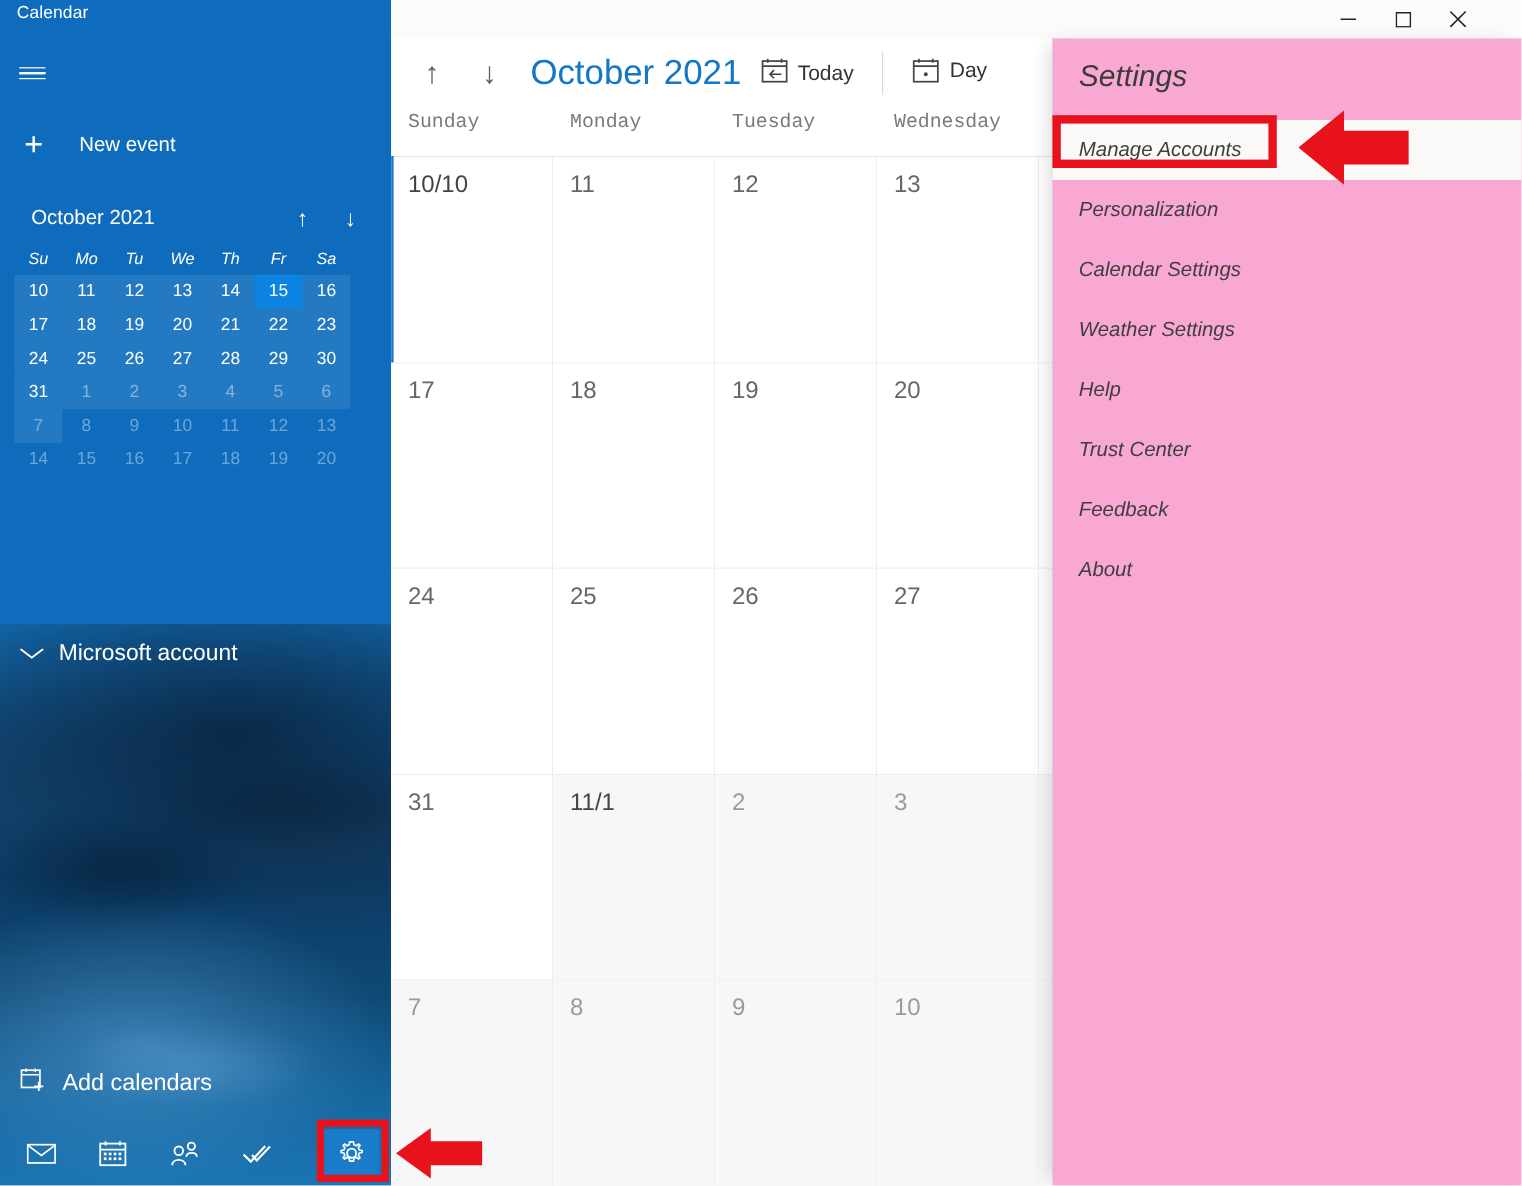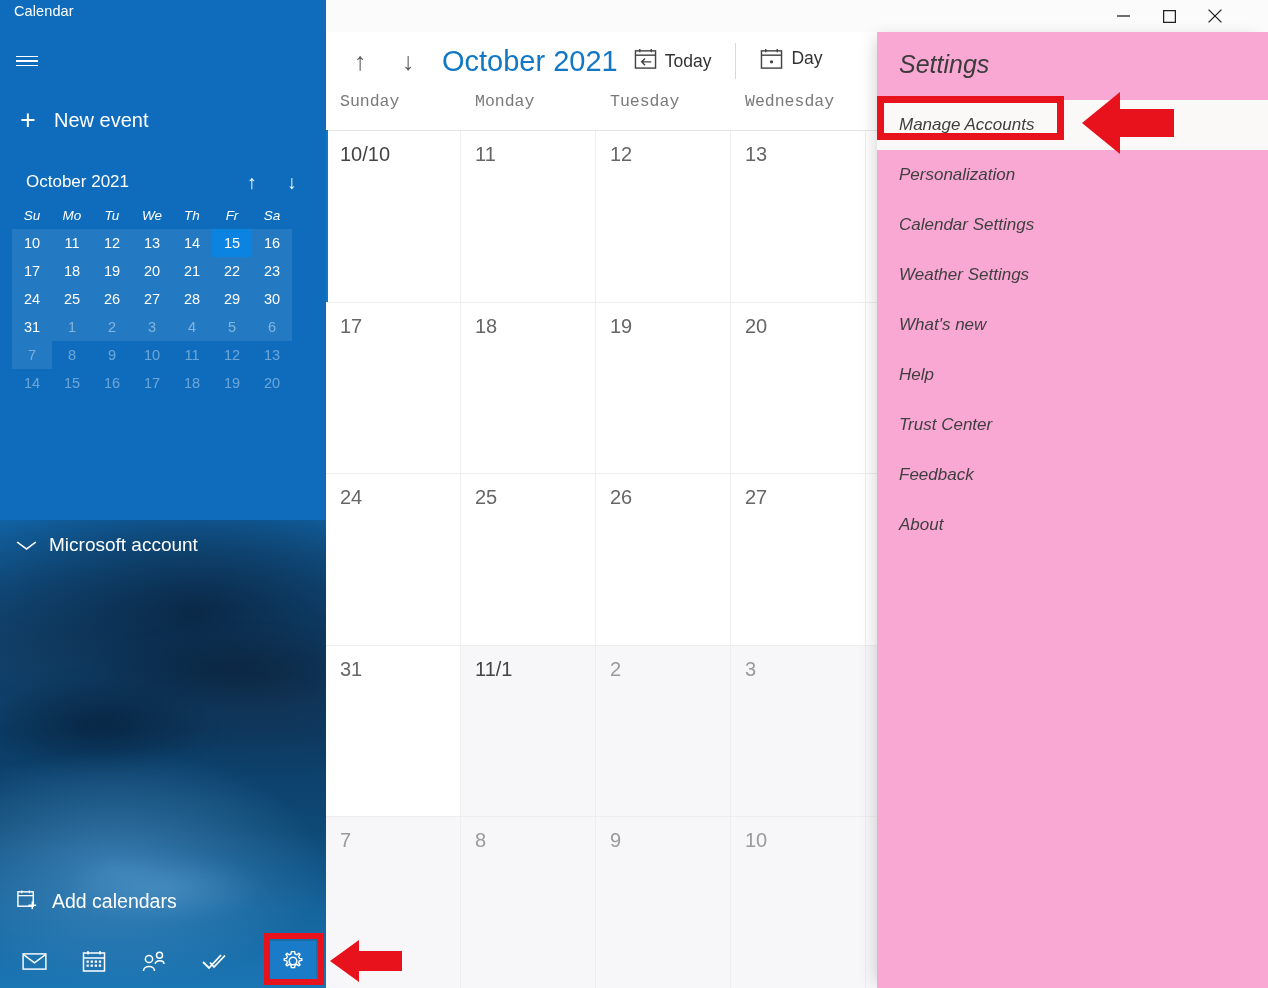--- a/index.html
+++ b/index.html
@@ -71,21 +71,21 @@
 
   #new-event {
     position:absolute; left:10px; top:103px; z-index:6;
     display:flex; align-items:center; gap:16px; cursor:pointer;
     padding:4px 8px;
   }
   #new-event .plus {
     color:#fff; font-size:27px; font-weight:300; line-height:1;
     width:20px; text-align:center;
   }
-  #new-event .ne-label { color:#fff; font-size:20px; font-weight:400; }
+  #new-event .ne-label { color:#fff; font-size:17px; font-weight:400;margin-left:12px; }
 
   
   #mini-cal { position:absolute; left:12px; top:165px; width:300px; z-index:6; }
   #mini-head { display:flex; align-items:center; height:34px; }
   #mini-month { color:#fff; font-size:17px; flex:1; padding-left:14px; }
   .mini-arrow { color:#fff; font-size:19px; width:40px; text-align:center; cursor:pointer; line-height:1; }
   #mini-dow { display:grid; grid-template-columns:repeat(7,40px); margin-top:4px; }
   #mini-dow div { color:#ffffff; font-size:13.5px; text-align:center; height:26px; line-height:26px;font-style:italic; }
   #mini-grid { display:grid; grid-template-columns:repeat(7,40px); position:relative; }
   #mini-grid .d {
@@ -524,21 +524,20 @@
     <div id="grid-left-edge"></div>
   </div>
 
   <div id="settings">
     <div id="settings-title">Settings</div>
     <div id="settings-list">
         <div class="set-item highlighted">Manage Accounts</div>
         <div class="set-item">Personalization</div>
         <div class="set-item">Calendar Settings</div>
         <div class="set-item">Weather Settings</div>
-        <div class="set-item">What's new</div>
         <div class="set-item">Help</div>
         <div class="set-item">Trust Center</div>
         <div class="set-item">Feedback</div>
         <div class="set-item">About</div>
       </div>
     <div id="manage-box"></div>
   </div>
 
   <div class="red-arrow" id="arrow-top">
     <svg width="92" height="66" viewBox="0 0 92 66">

